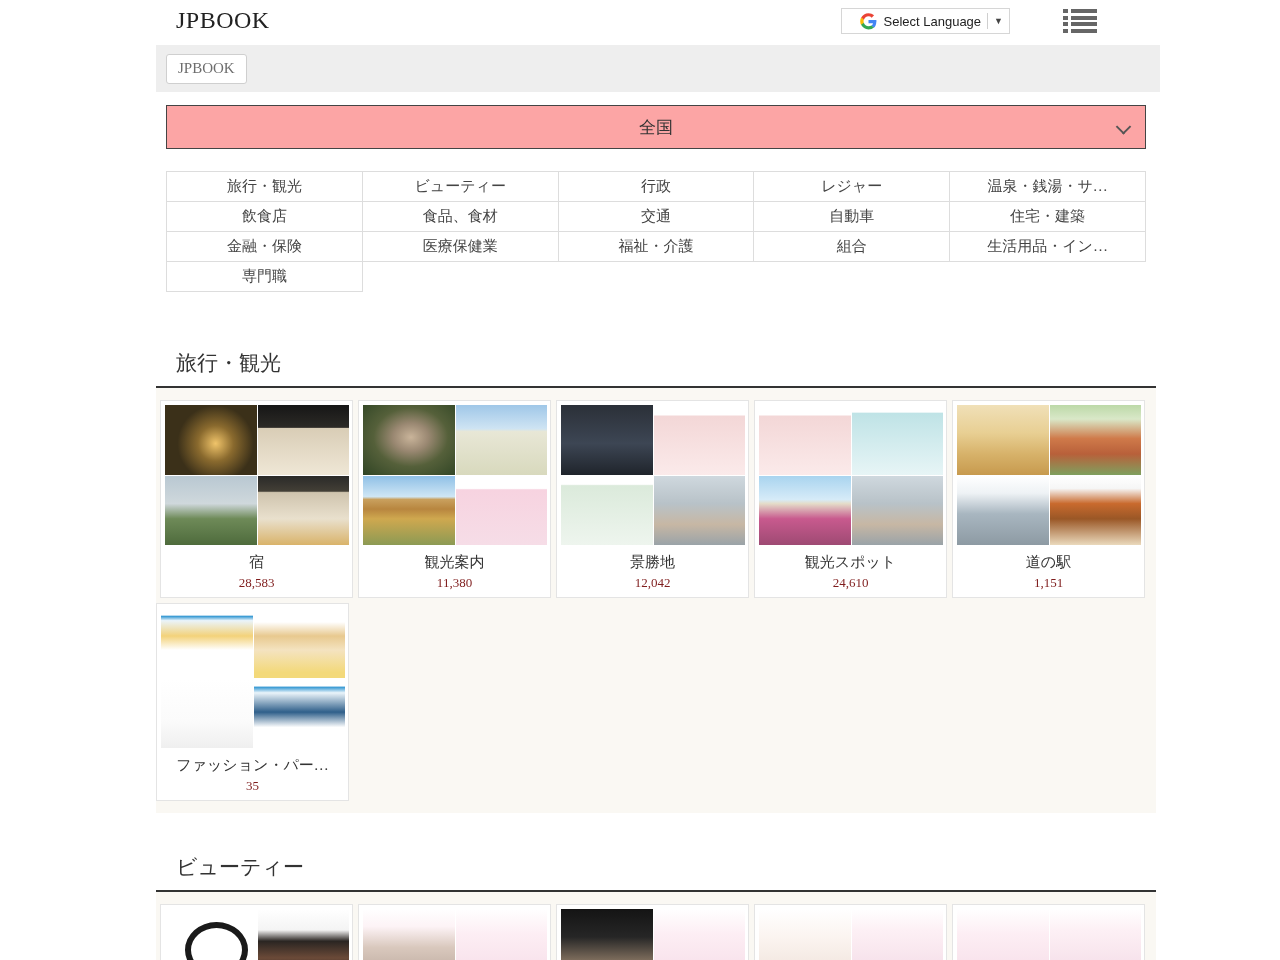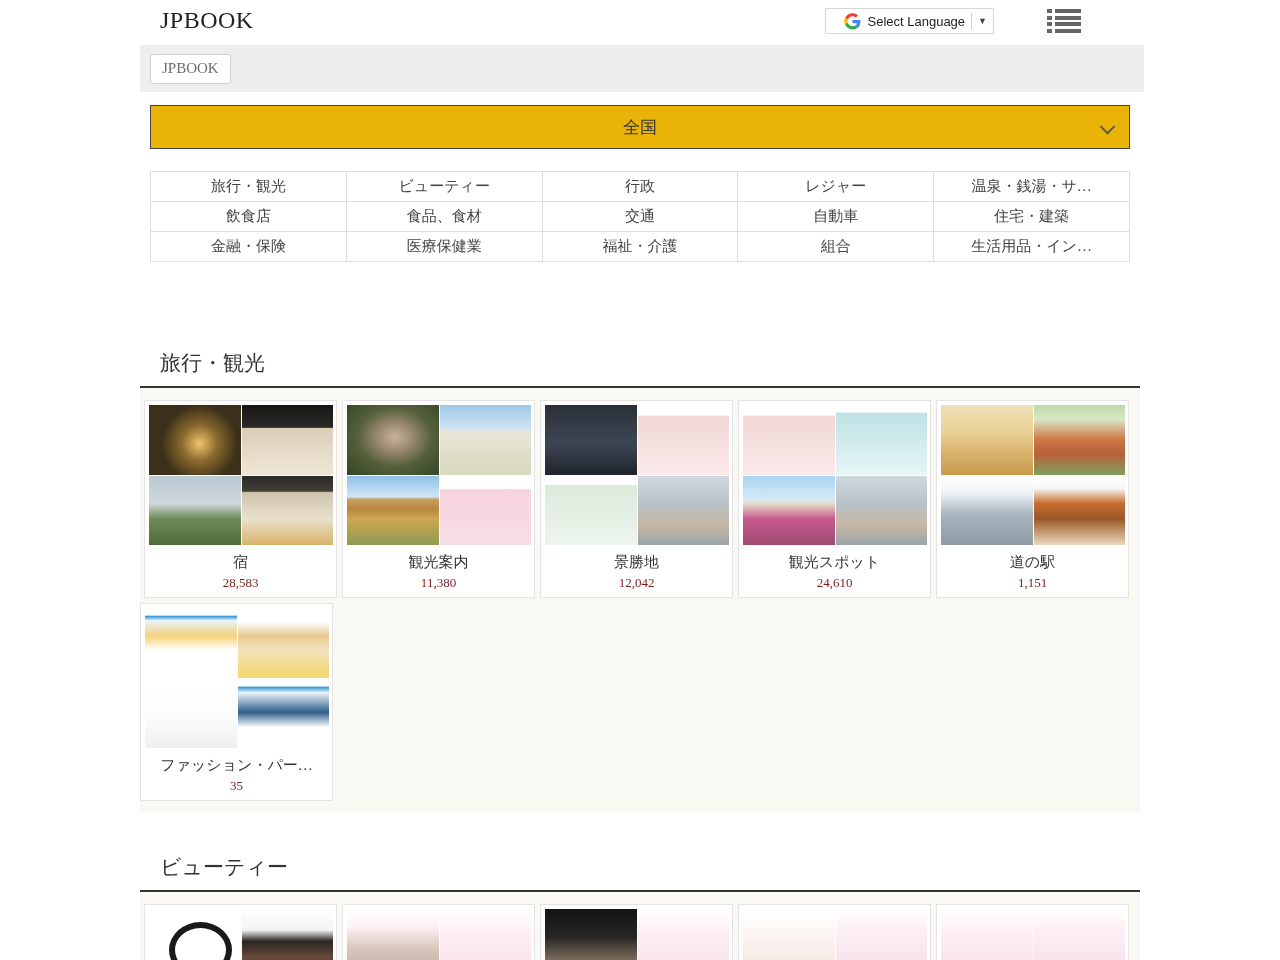--- a/index.html
+++ b/index.html
@@ -4,21 +4,21 @@
 <style>
   * { box-sizing: border-box; margin: 0; padding: 0; }
   html, body {
     width: 1280px;
     height: 960px;
     overflow: hidden;
     background: #ffffff;
     font-family: "Liberation Serif", "DejaVu Serif", serif;
     color: #333333;
   }
-  .page { width: 1236px; height: 960px; position: relative; }
+  .page { width: 1236px; height: 960px; position: relative; margin-left: 16px; }
 
   
   .header {
     height: 45px;
     width: 100%;
     background: #ffffff;
     display: flex;
     align-items: center;
     position: relative;
   }
@@ -113,21 +113,21 @@
     position: absolute;
     left: 150px;
     top: 105px;
     width: 980px;
     height: 44px;
   }
   .region-select {
     width: 100%;
     height: 100%;
     border: 1px solid #444444;
-    background: #eab308;
+    background: #fca5a5;
     display: flex;
     align-items: center;
     justify-content: center;
     position: relative;
     font-size: 17px;
     color: #333333;
     cursor: pointer;
   }
   .region-select .caret {
     position: absolute;
@@ -344,20 +344,27 @@
           <td>自動車</td>
           <td>住宅・建築</td>
         </tr>
         <tr>
           <td>金融・保険</td>
           <td>医療保健業</td>
           <td>福祉・介護</td>
           <td>組合</td>
           <td>生活用品・イン…</td>
         </tr>
+        <tr>
+          <td>専門職</td>
+          <td class="empty"></td>
+          <td class="empty"></td>
+          <td class="empty"></td>
+          <td class="empty"></td>
+        </tr>
       </tbody>
   </table>
 
   <div id="sections-host">
       <div class="section" style="top: 340px;">
         <div class="section-title">旅行・観光</div>
         <div class="section-rule"></div>
         <div class="cards-area">
           <div class="card">
             <div class="thumbgrid">

